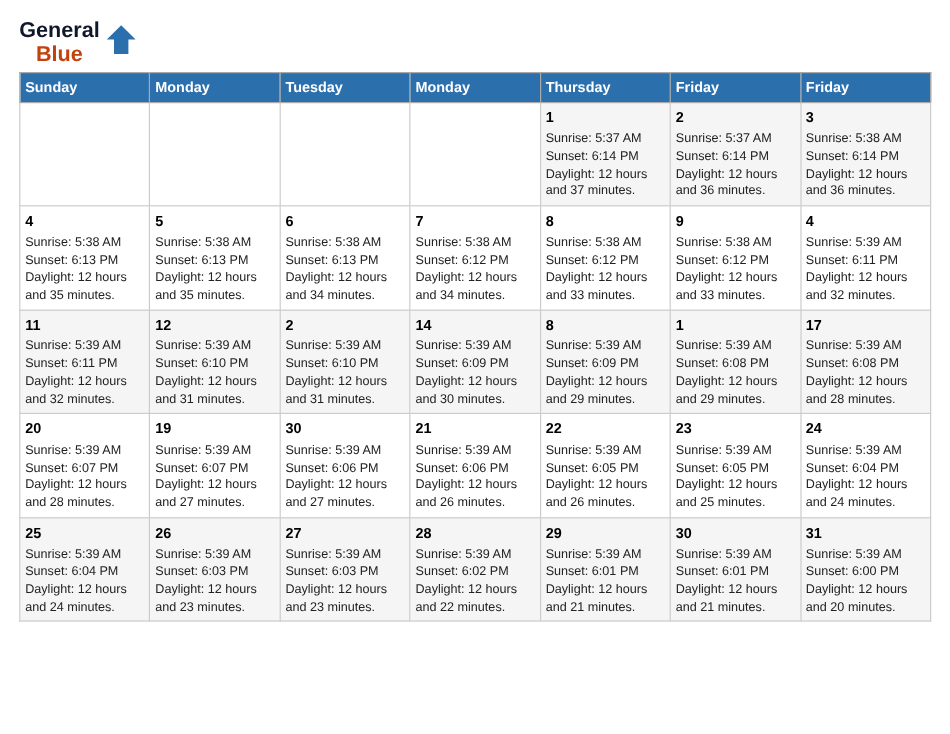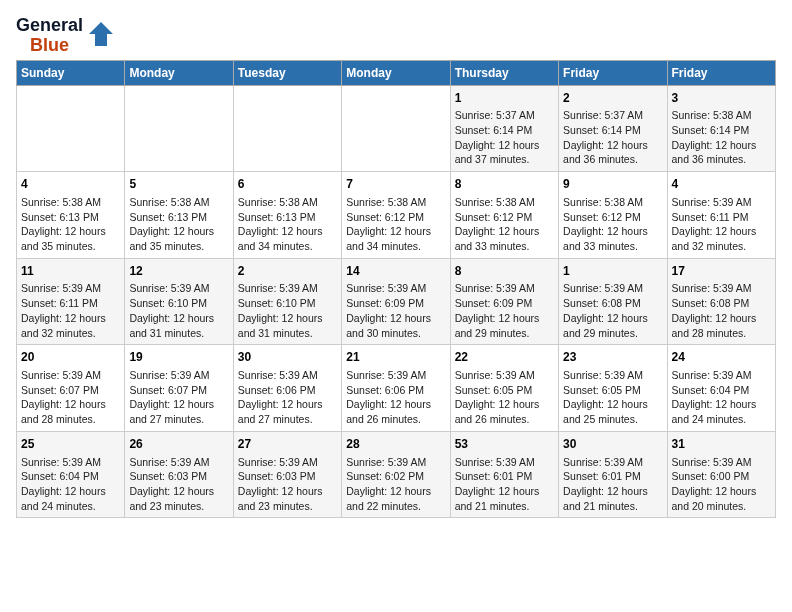--- a/index.html
+++ b/index.html
@@ -314,21 +314,21 @@
 and 23 minutes.</div>
         </td>
         <td>
           <span class="day-num">28</span>
           <div class="day-info" style="white-space: pre-line;">Sunrise: 5:39 AM
 Sunset: 6:02 PM
 Daylight: 12 hours
 and 22 minutes.</div>
         </td>
         <td>
-          <span class="day-num">53</span>
+          <span class="day-num">29</span>
           <div class="day-info" style="white-space: pre-line;">Sunrise: 5:39 AM
 Sunset: 6:01 PM
 Daylight: 12 hours
 and 21 minutes.</div>
         </td>
         <td>
           <span class="day-num">30</span>
           <div class="day-info" style="white-space: pre-line;">Sunrise: 5:39 AM
 Sunset: 6:01 PM
 Daylight: 12 hours

